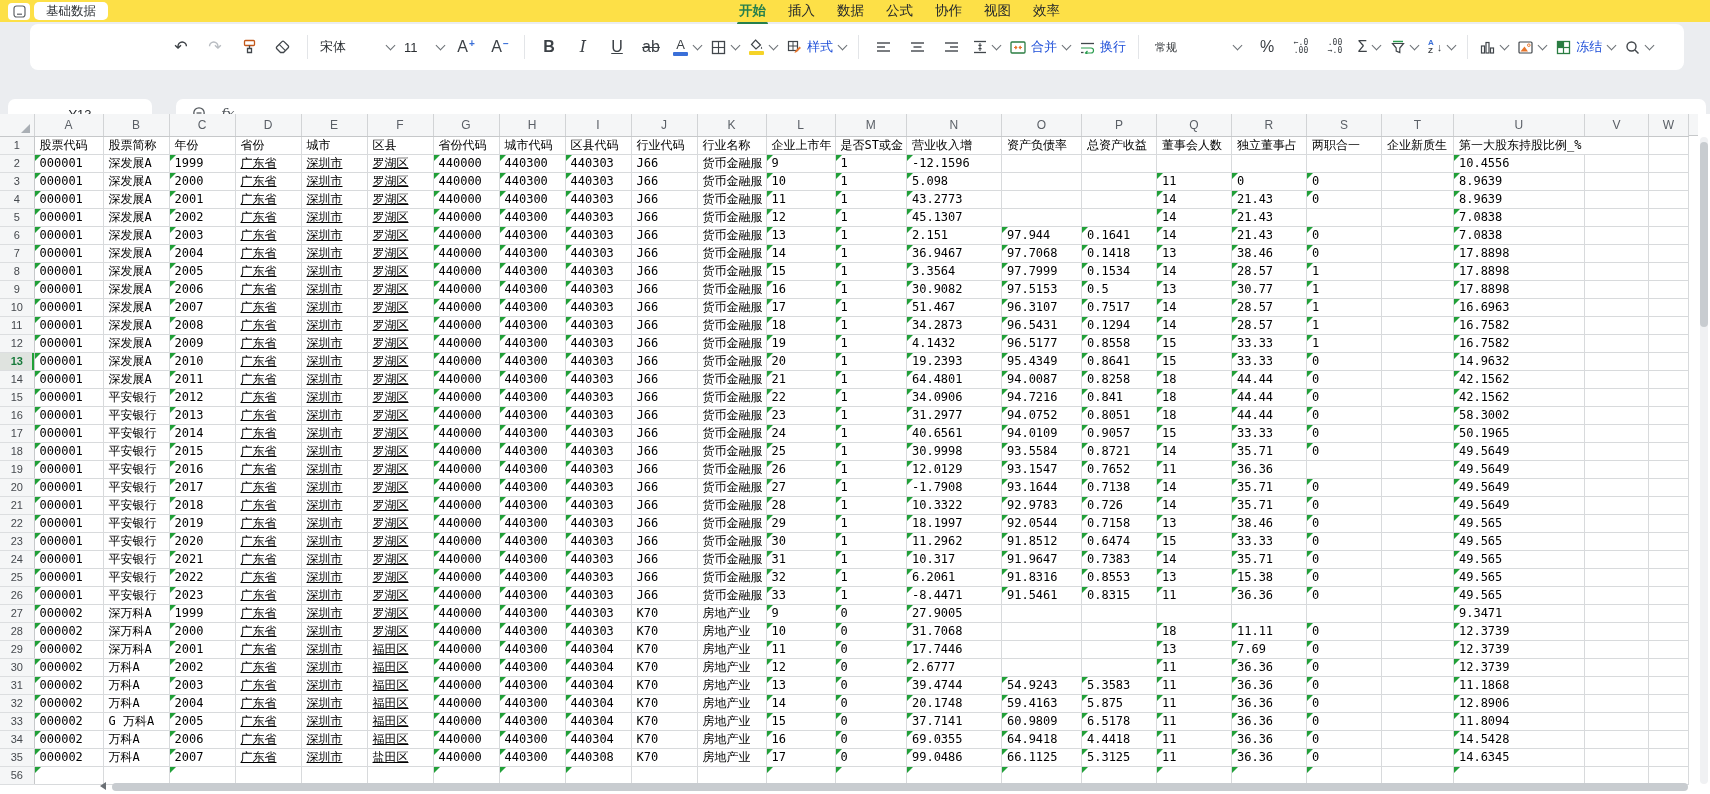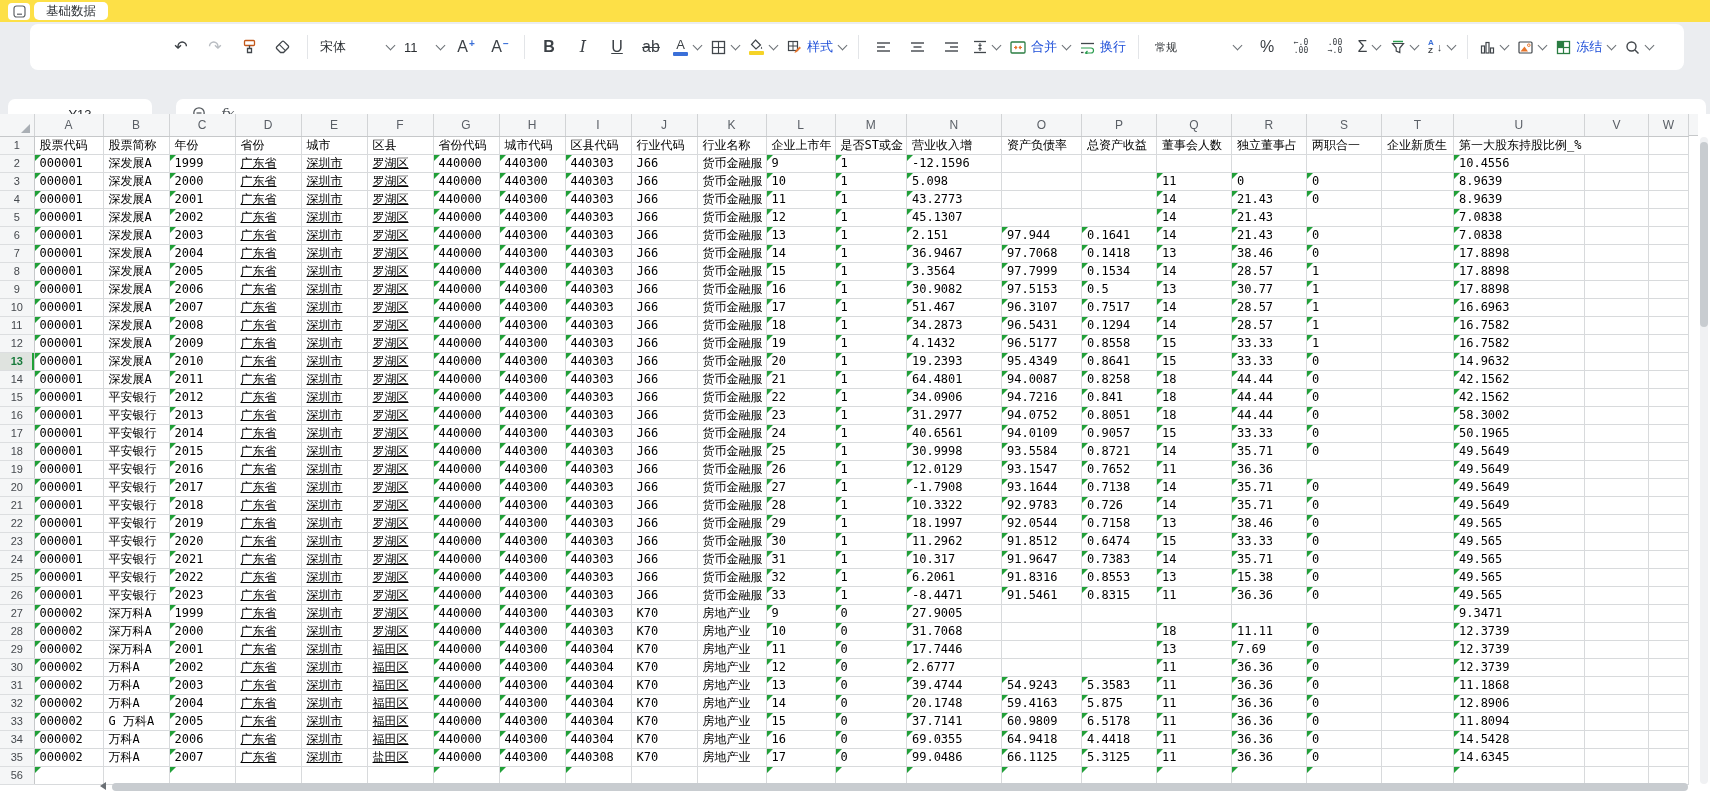--- a/index.html
+++ b/index.html
@@ -87,20 +87,29 @@
 <div class="titlebar">
   <div class="app-icon">
     <svg width="13" height="13" viewBox="0 0 13 13">
       <rect x="1" y="1" width="11" height="11" rx="2.5" fill="none" stroke="#5f6368" stroke-width="1.2"></rect>
       <line x1="4" y1="9.2" x2="9" y2="9.2" stroke="#5f6368" stroke-width="1.2"></line>
     </svg>
   </div>
   <div class="doc-tab">
     <span>基础数据</span>
   </div>
+  <nav class="menubar">
+    <span class="menu-item active"><span>开始</span><span class="menu-underline"></span></span>
+    <span class="menu-item">插入</span>
+    <span class="menu-item">数据</span>
+    <span class="menu-item">公式</span>
+    <span class="menu-item">协作</span>
+    <span class="menu-item">视图</span>
+    <span class="menu-item">效率</span>
+  </nav>
 </div>
 
 <div class="toolbar-card">
   <div class="tb-btn">
       <span class="glyph">↶</span>
     </div>
   <div class="tb-btn">
       <span class="glyph dim">↷</span>
     </div>
   <div class="tb-btn">

